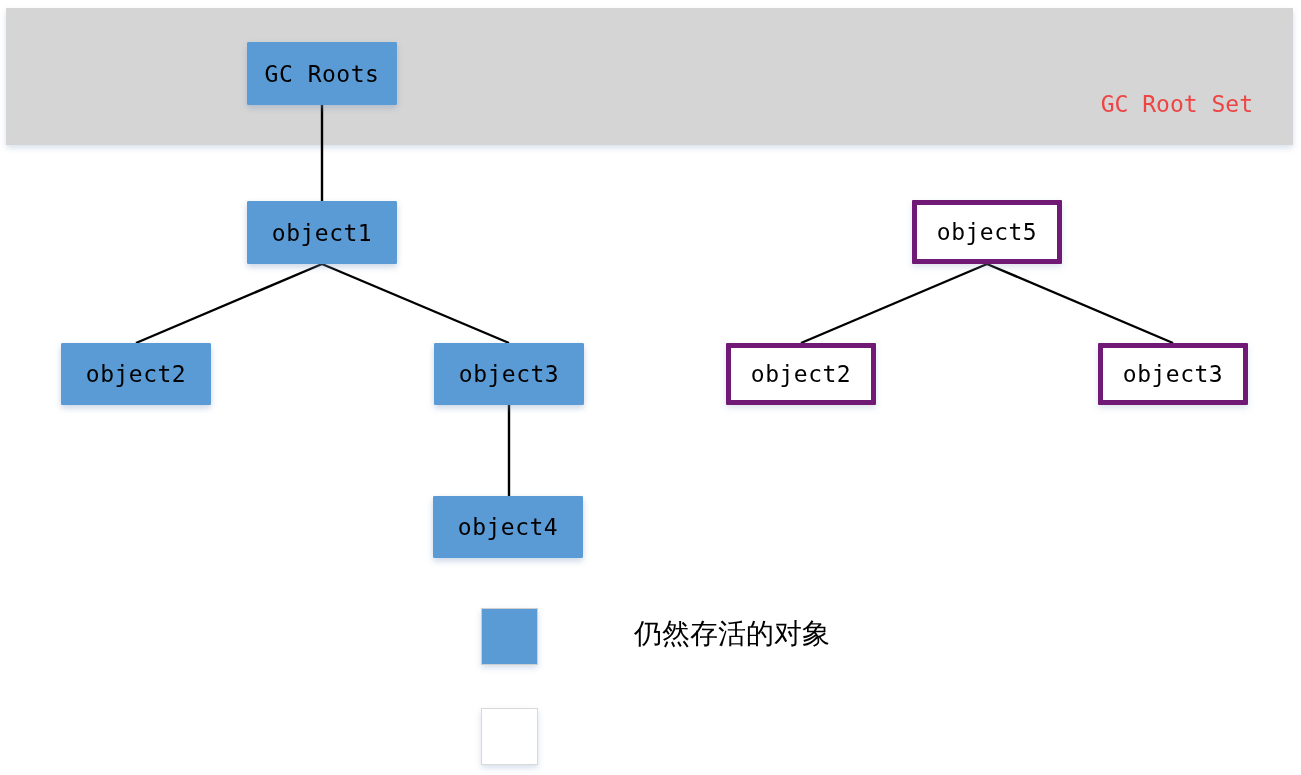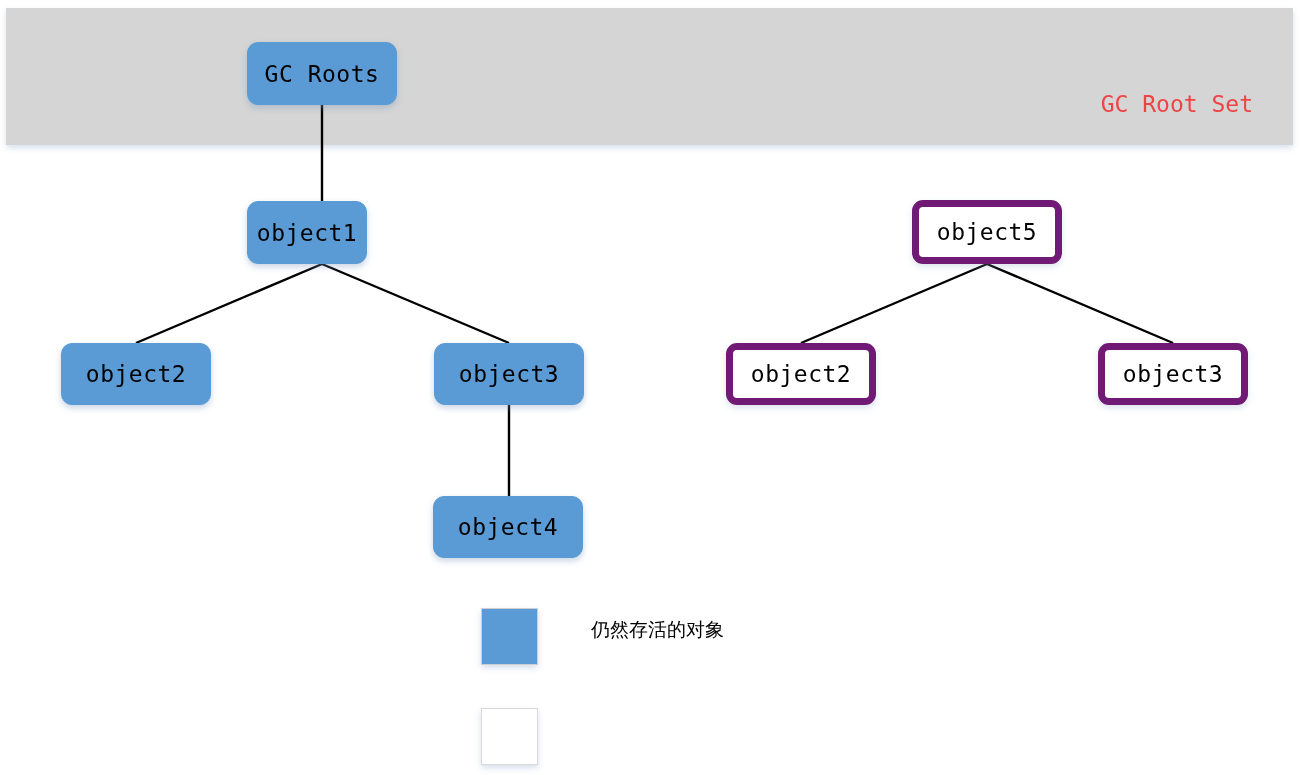--- a/index.html
+++ b/index.html
@@ -47,61 +47,62 @@
     top: 0;
     width: 1301px;
     height: 775px;
     pointer-events: none;
   }
 
   
   .node {
     position: absolute;
     box-sizing: border-box;
-    border-radius: 11px;
+    border-radius: 1px;
     display: flex;
     align-items: center;
     justify-content: center;
     font-family: "DejaVu Sans Mono", "Liberation Mono", monospace;
     font-size: 23px;
     color: #000000;
     letter-spacing: 0.5px;
     white-space: nowrap;
     z-index: 5;
   }
   .node.alive {
     background: #5b9bd5;
     border: 1px solid #5b9bd5;
     box-shadow: 0 3px 6px rgba(120,150,190,0.40);
   }
   .node.collectable {
     background: #ffffff;
-    border: 7px solid #701a75;
+    border: 5px solid #701a75;
     box-shadow: 0 3px 6px rgba(140,165,200,0.30);
   }
 
   
   .legend-swatch {
     position: absolute;
     box-sizing: border-box;
     width: 57px;
     height: 57px;
     border: 1px solid #d9d9d9;
     box-shadow: 0 3px 6px rgba(130,160,200,0.32);
   }
   .legend-swatch.alive { background: #5b9bd5; border-color: #cfcfcf; }
   .legend-swatch.collectable { background: #ffffff; border-color: #d9d9d9; }
 
   .legend-label {
     position: absolute;
     font-family: "DejaVu Sans", "Liberation Sans", sans-serif;
-    font-size: 19px;
+    font-size: 28px;
     color: #000000;
     white-space: nowrap;
     line-height: 1;
+    margin-left: 43px;
   }
 </style>
 </head>
 <body>
 
 <div id="canvas">
 
   <div class="root-band"></div>
   <div class="root-band-label">GC Root Set</div>
 
@@ -115,21 +116,21 @@
 
     <line x1="509" y1="405" x2="509" y2="497" stroke="#000000" stroke-width="2.4"></line>
 
     <line x1="987" y1="264" x2="801" y2="343" stroke="#000000" stroke-width="2.4"></line>
 
     <line x1="987" y1="264" x2="1173" y2="343" stroke="#000000" stroke-width="2.4"></line>
   </svg>
 
   <div class="node alive" style="left:247px; top:42px; width:150px; height:63px;">GC Roots</div>
 
-  <div class="node alive" style="left:247px; top:201px; width:120px; height:63px;">object1</div>
+  <div class="node alive" style="left:247px; top:201px; width:150px; height:63px;">object1</div>
 
   <div class="node alive" style="left:61px; top:343px; width:150px; height:62px;">object2</div>
 
   <div class="node alive" style="left:434px; top:343px; width:150px; height:62px;">object3</div>
 
   <div class="node alive" style="left:433px; top:496px; width:150px; height:62px;">object4</div>
 
   <div class="node collectable" style="left:912px; top:200px; width:150px; height:64px;">object5</div>
 
   <div class="node collectable" style="left:726px; top:343px; width:150px; height:62px;">object2</div>

